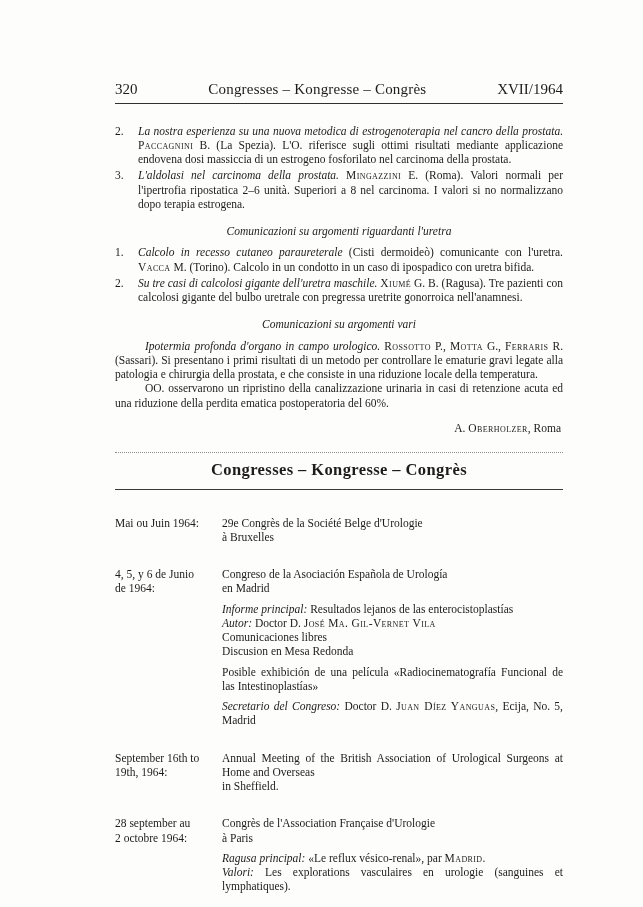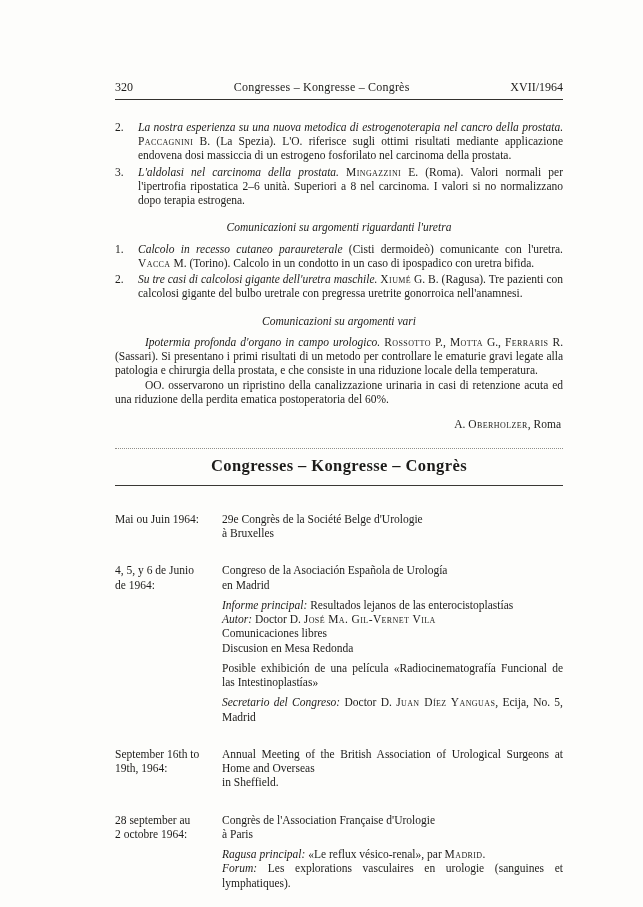--- a/index.html
+++ b/index.html
@@ -13,21 +13,21 @@
     font-family: "Liberation Serif", "DejaVu Serif", serif;
     font-size: 11.5px;
     line-height: 1.24;
     padding: 80px 80px 0 115px;
     overflow: hidden;
   }
 
   
   .running-head {
     display: flex; justify-content: space-between; align-items: baseline;
-    font-size: 12px;
+    font-size: 15px;
     padding-bottom: 4px;
     border-bottom: 1.5px solid #33312e;
   }
   .running-head .centerttl { letter-spacing: 0.2px; }
 
   
   .abstracts { margin-top: 20px; }
   .list-item { display: flex; margin-top: 2px; }
   .list-item .num { width: 23px; flex: none; }
   .list-item .body { flex: 1; text-align: justify; }
@@ -152,19 +152,19 @@
 
     <div class="congress-entry">
       <div class="entry-date">
           <div>28 september au</div>
           <div>2 octobre 1964:</div>
         </div>
       <div class="entry-details">
         <div class="detail-block"><span class="seg-bold">Congrès de l'Association Française d'Urologie</span></div>
         <div class="detail-block"><span>à Paris</span></div>
         <div class="detail-block gap"><span class="seg-italic">Ragusa principal:</span><span> «Le reflux vésico-renal», par </span><span class="seg-smallcaps">Madrid</span><span>.</span></div>
-        <div class="detail-block"><span class="seg-italic">Forum:</span><span> Les explorations vasculaires en urologie (sanguines et lymphatiques).</span></div>
+        <div class="detail-block"><span class="seg-italic">Valori:</span><span> Les explorations vasculaires en urologie (sanguines et lymphatiques).</span></div>
       </div>
     </div>
 
   </div>
 
 </div>
 
 </body></html>

